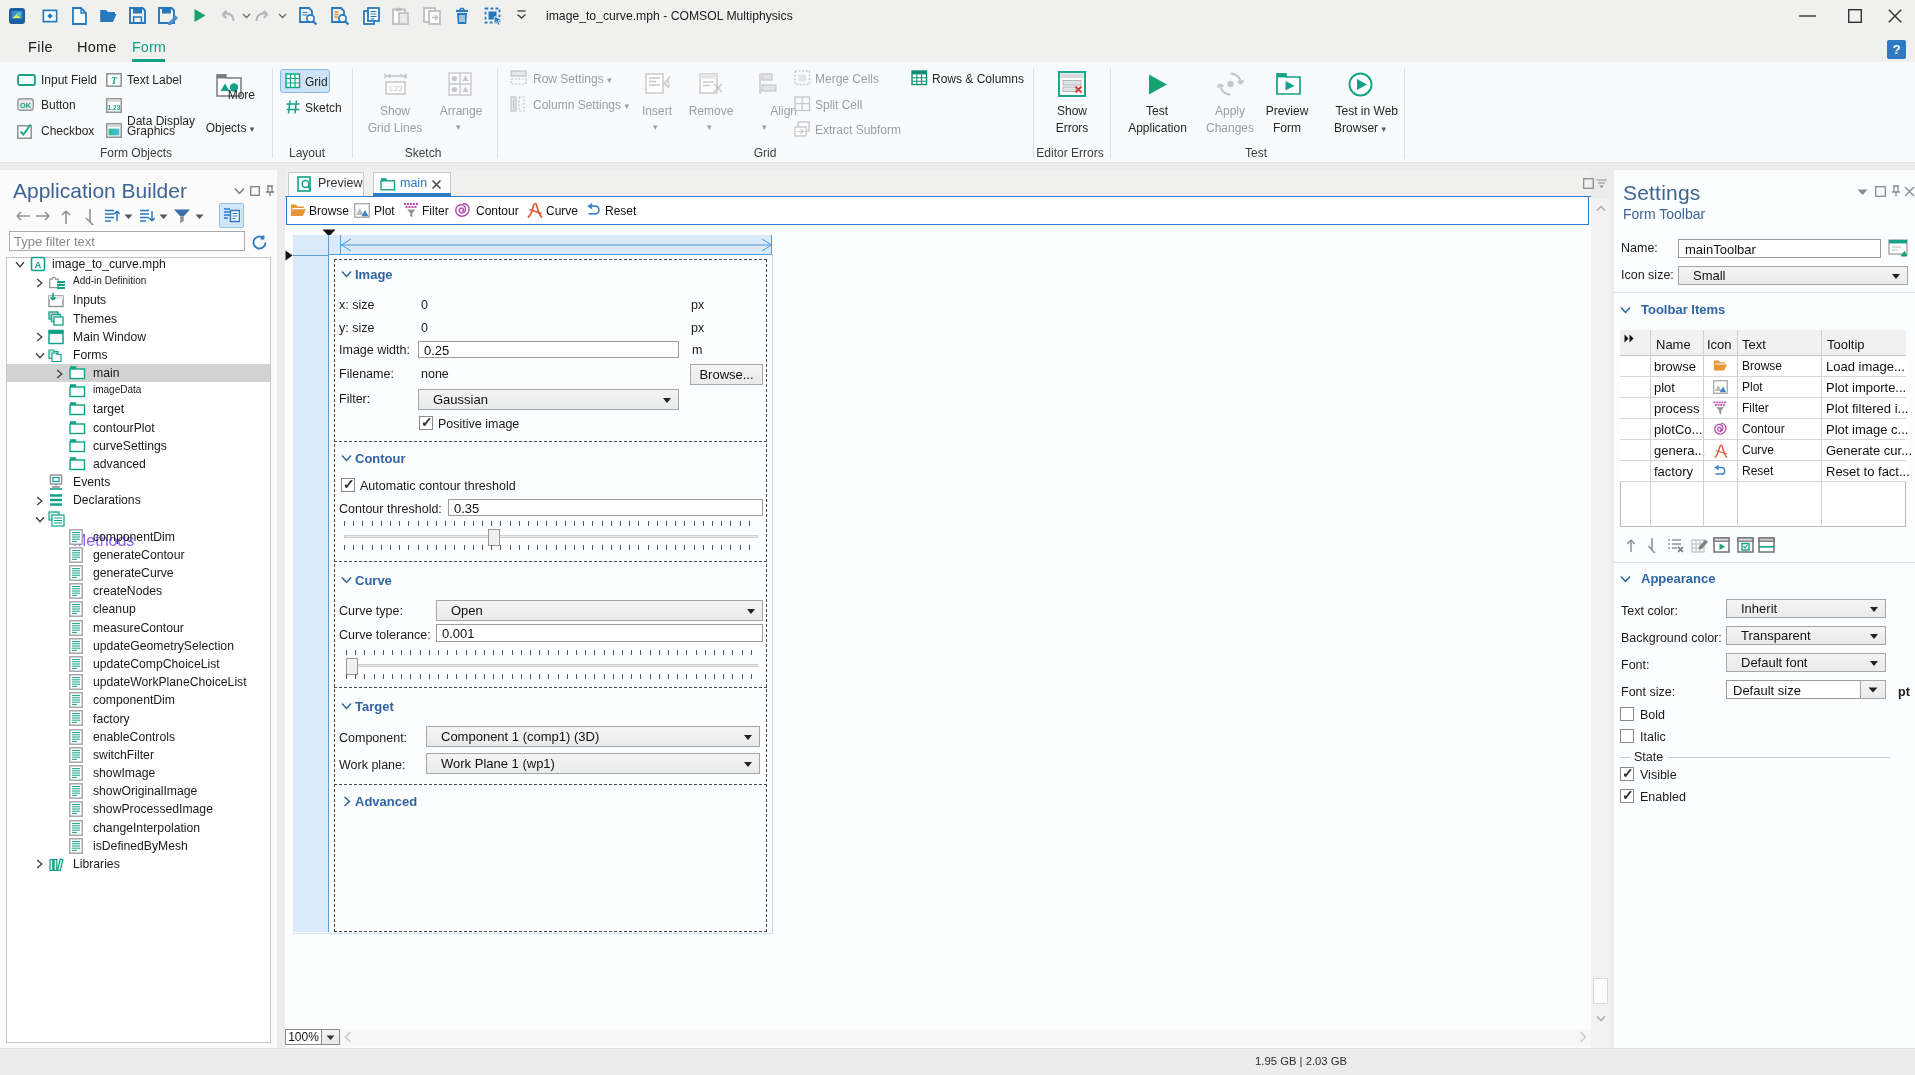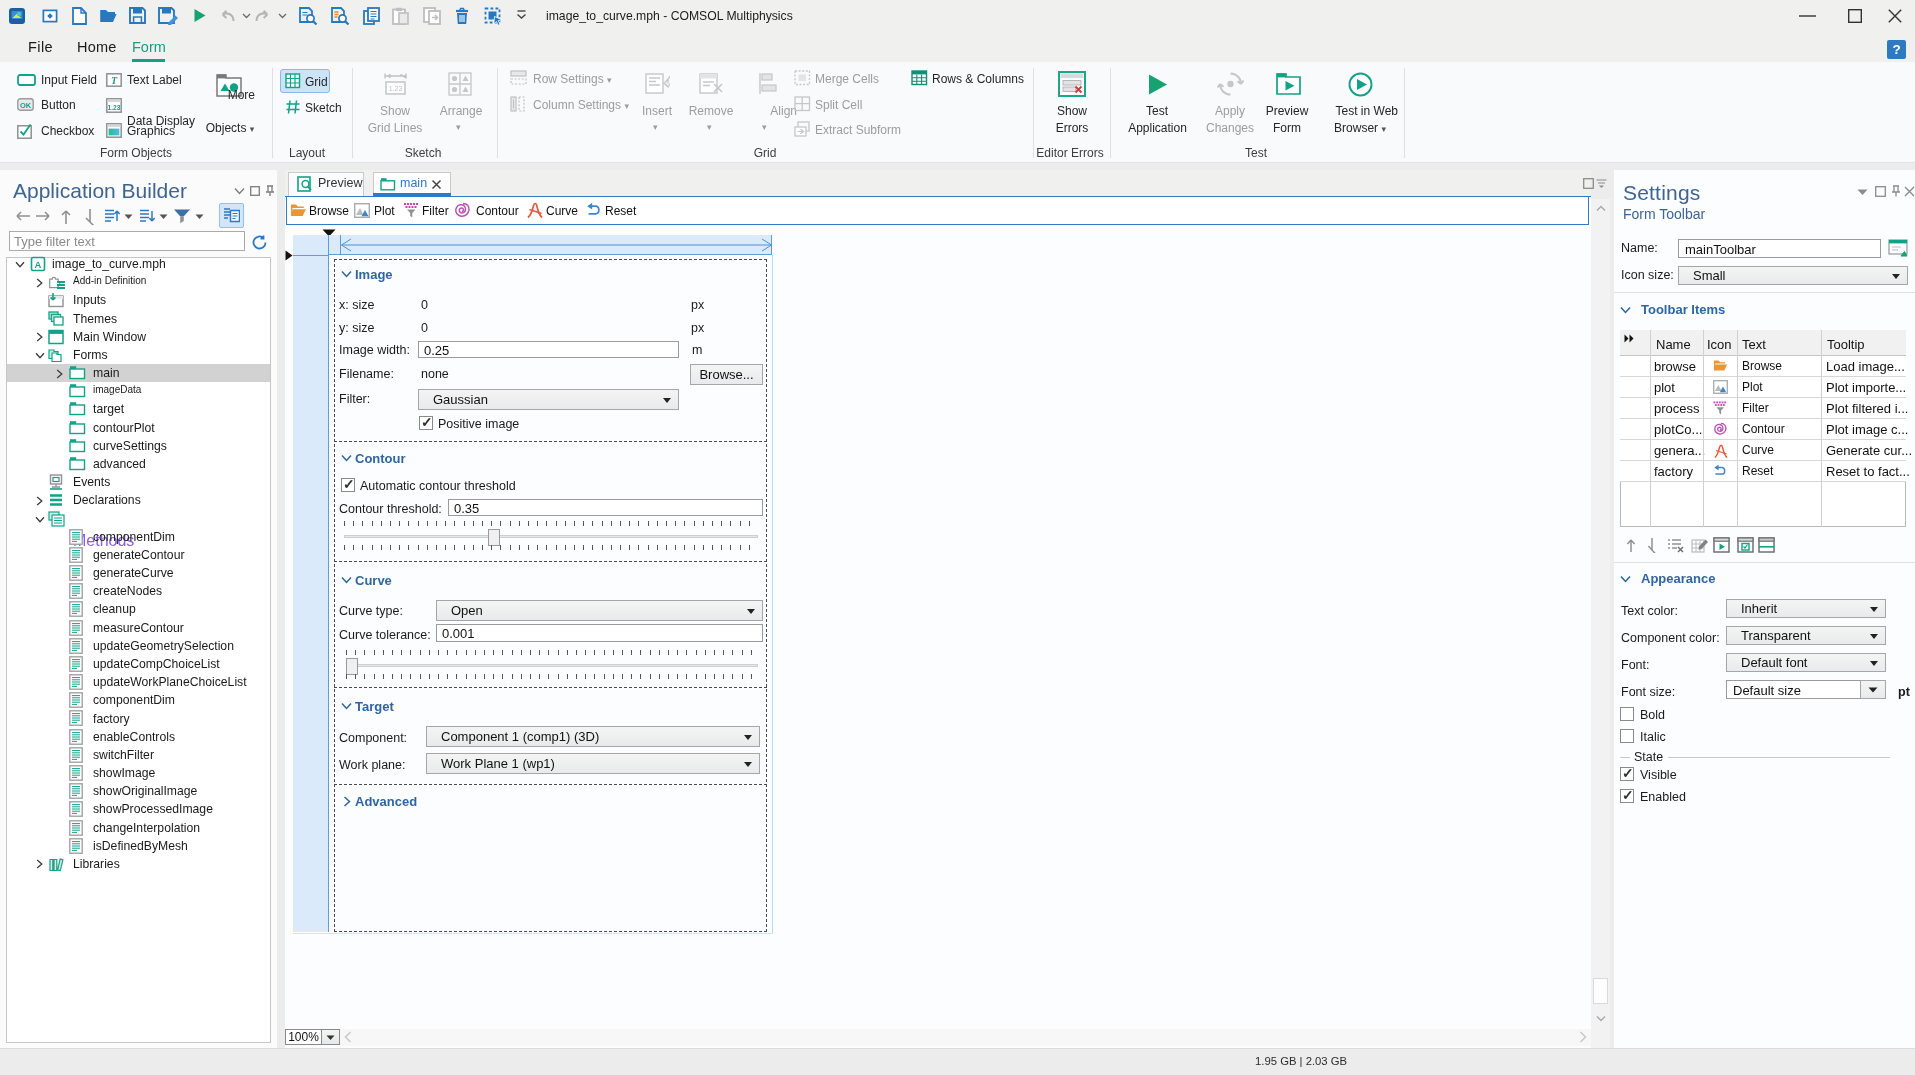--- a/index.html
+++ b/index.html
@@ -989,21 +989,21 @@
 <div class="abs" style="left:0px;top:392px;width:301px;height:1px;background:#e1e1e1"></div>
 <svg class="abs" style="left:6px;top:405px" width="11" height="8">
         <path d="M1 1.5 L5.5 6.5 L10 1.5" fill="none" stroke="#2c65a0" stroke-width="1.5"></path>
       </svg>
 <div class="abs sechead" style="left:27px;top:401px">Appearance</div>
 <div class="abs lbl" style="left:7px;top:434px">Text color:</div>
 <div class="combo" style="left:112px;top:429px;width:160px;height:19px">
         <span style="position:absolute;left:14px;top:1px">Inherit</span>
         <span class="ar"></span>
       </div>
-<div class="abs lbl" style="left:7px;top:461px">Component color:</div>
+<div class="abs lbl" style="left:7px;top:461px">Background color:</div>
 <div class="combo" style="left:112px;top:456px;width:160px;height:19px">
         <span style="position:absolute;left:14px;top:1px">Transparent</span>
         <span class="ar"></span>
       </div>
 <div class="abs lbl" style="left:7px;top:488px">Font:</div>
 <div class="combo" style="left:112px;top:483px;width:160px;height:19px">
         <span style="position:absolute;left:14px;top:1px">Default font</span>
         <span class="ar"></span>
       </div>
 <div class="abs lbl" style="left:7px;top:515px">Font size:</div>

